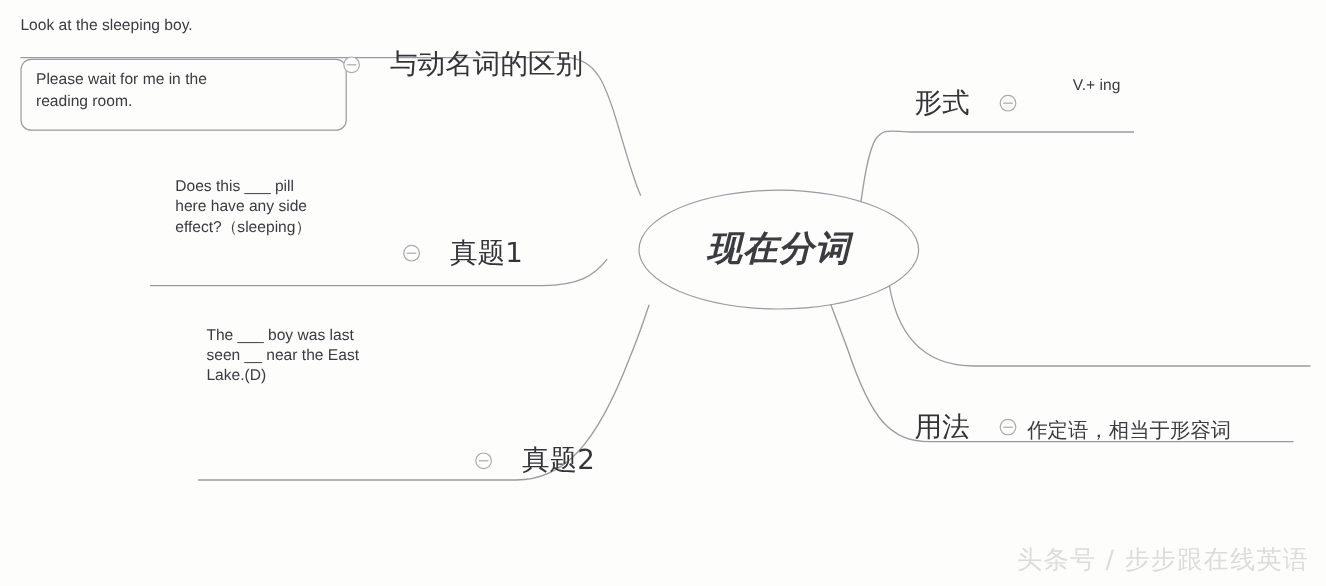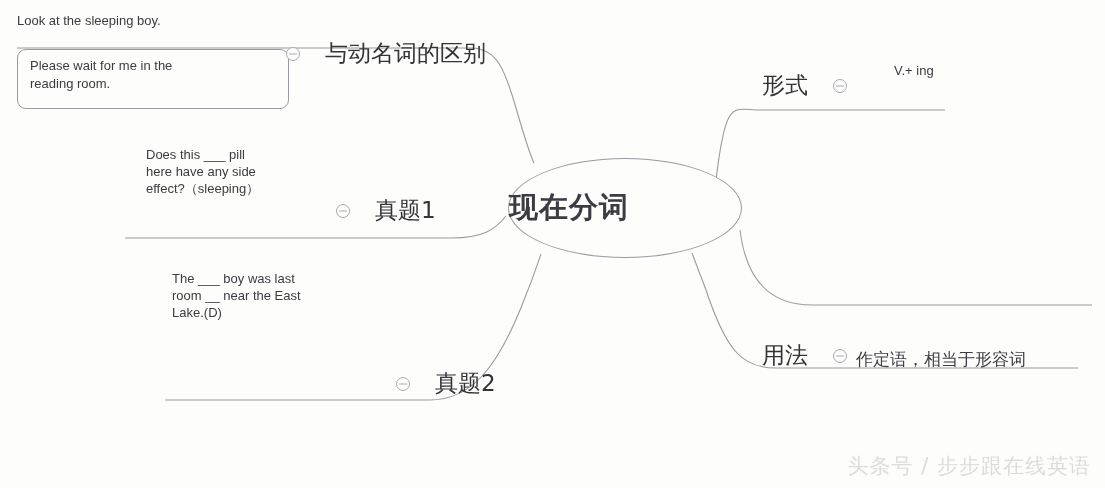--- a/index.html
+++ b/index.html
@@ -11,25 +11,25 @@
     position:relative;
     color:#3b3b42;
   }
   #canvas{position:absolute;inset:0;width:1105px;height:488px;}
   svg.lines{position:absolute;left:0;top:0;width:1105px;height:488px;pointer-events:none;}
 
   .node{position:absolute;}
 
   
   .central{
-    left:508px;top:158px;width:232px;height:98px;
+    left:532px;top:158px;width:232px;height:98px;
     border:1px solid #9a9aa2;
     border-radius:50%;
     background:#fdfdfb;
-    display:flex;align-items:center;justify-content:flex-start;
+    display:flex;align-items:center;justify-content:center;font-style:italic;
   }
   .central-label{
     font-size:29px;font-weight:bold;color:#3b3b42;
     letter-spacing:1px;
     font-family:"DejaVu Sans","Liberation Sans",sans-serif;
   }
 
   
   .branch-label{
     font-size:23px;color:#333338;white-space:nowrap;
@@ -114,21 +114,21 @@
 effect?（sleeping）</div>
   </div>
 
   <div class="node row" style="left:336px;top:195px;">
     <span class="collapse-icon"></span>
     <span class="branch-label">真题1</span>
   </div>
 
   <div class="node" style="left:172px;top:270px;width:215px;">
     <div class="leaf-text">The ___ boy was last
-room __ near the East
+seen __ near the East
 Lake.(D)</div>
   </div>
 
 
   <div class="node row" style="left:396px;top:368px;">
     <span class="collapse-icon"></span>
     <span class="branch-label">真题2</span>
   </div>
 
   <div class="node row" style="left:762px;top:70px;">

